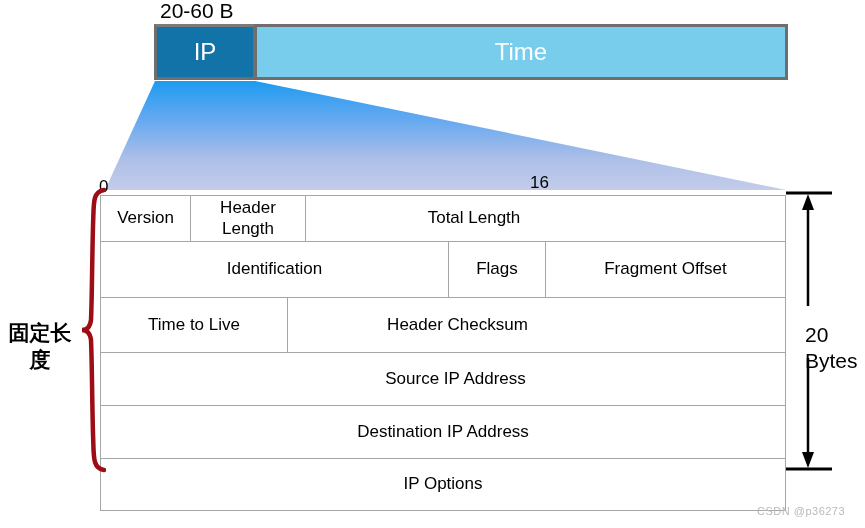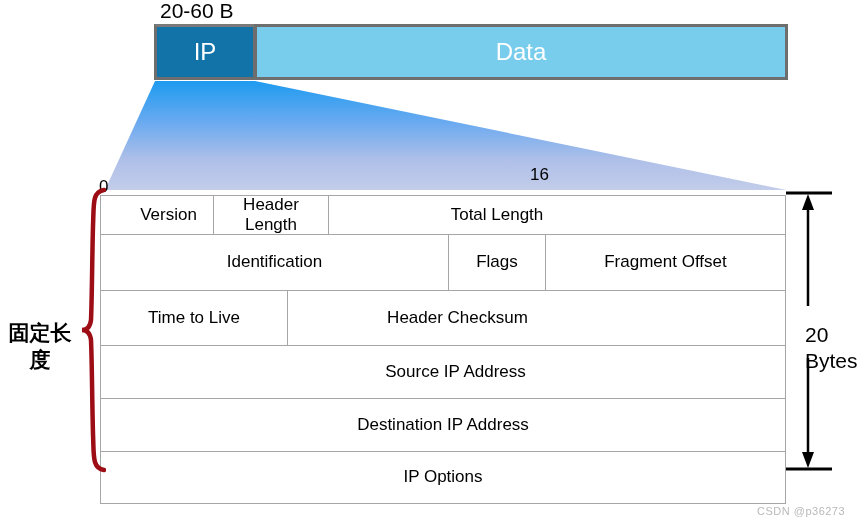--- a/index.html
+++ b/index.html
@@ -87,21 +87,21 @@
   }
 
   
   .ruler-num {
     position: absolute;
     font-size: 17px;
     line-height: 1;
     white-space: nowrap;
   }
   #ruler-0  { left: 99px;  top: 178px; }
-  #ruler-16 { left: 530px; top: 166px; }
+  #ruler-16 { left: 530px; top: 174px; }
   #ruler-31 { left: 331px; top: 203px; }
 
   
   #header-table {
     position: absolute;
     left: 100px;
     top: 195px;
     width: 686px;
   }
   .hrow {
@@ -121,21 +121,21 @@
     text-align: center;
     font-size: 17px;
     line-height: 1.18;
     background: #ffffff;
     border-right: 1px solid #a6a6a6;
     padding: 0 2px;
   }
   .cell:last-child { border-right: none; }
 
   
-  .r1 { height: 40px; padding-left: 23px; }
+  .r1 { height: 47px; }
   .r2 { height: 56px; }
   .r3 { height: 55px; }
   .r4 { height: 53px; padding-left: 25px; }
   .r5 { height: 53px; }
   .r6 { height: 52px; }
 
   
   #fixed-len-caption {
     position: absolute;
     left: 3px;
@@ -203,21 +203,21 @@
     <polygon points="155,81 255,81 786,190 105,190" fill="url(#wedgeGrad)"></polygon>
   </svg>
 
   <div id="top-label-20-60">20-60 B</div>
 
   <div id="packet-bar">
     <div id="ip-block">
       <span class="blk-label">IP</span>
     </div>
     <div id="data-block">
-      <span class="blk-label">Data</span>
+      <span class="blk-label">Time</span>
     </div>
   </div>
 
   <div class="ruler-num" id="ruler-0">0</div>
   <div class="ruler-num" id="ruler-16">16</div>
   <div class="ruler-num" id="ruler-31">31</div>
 
   <div id="header-table">
 
     <div class="hrow first r1">

